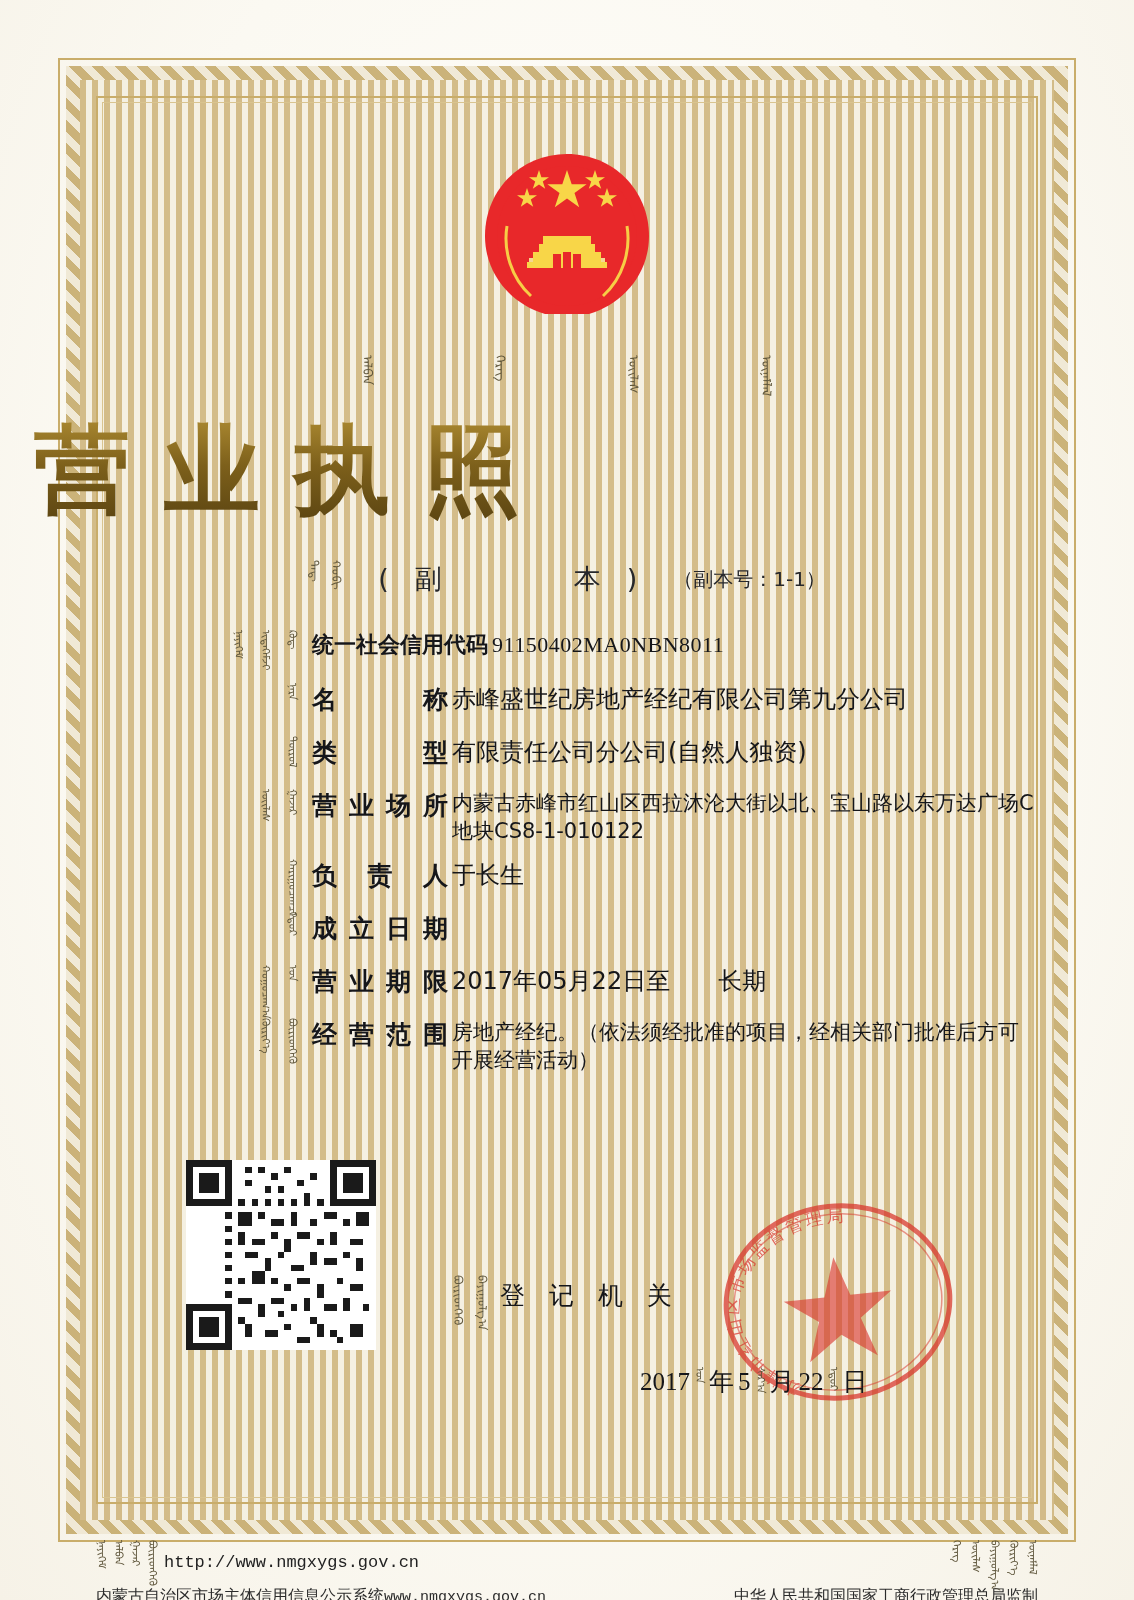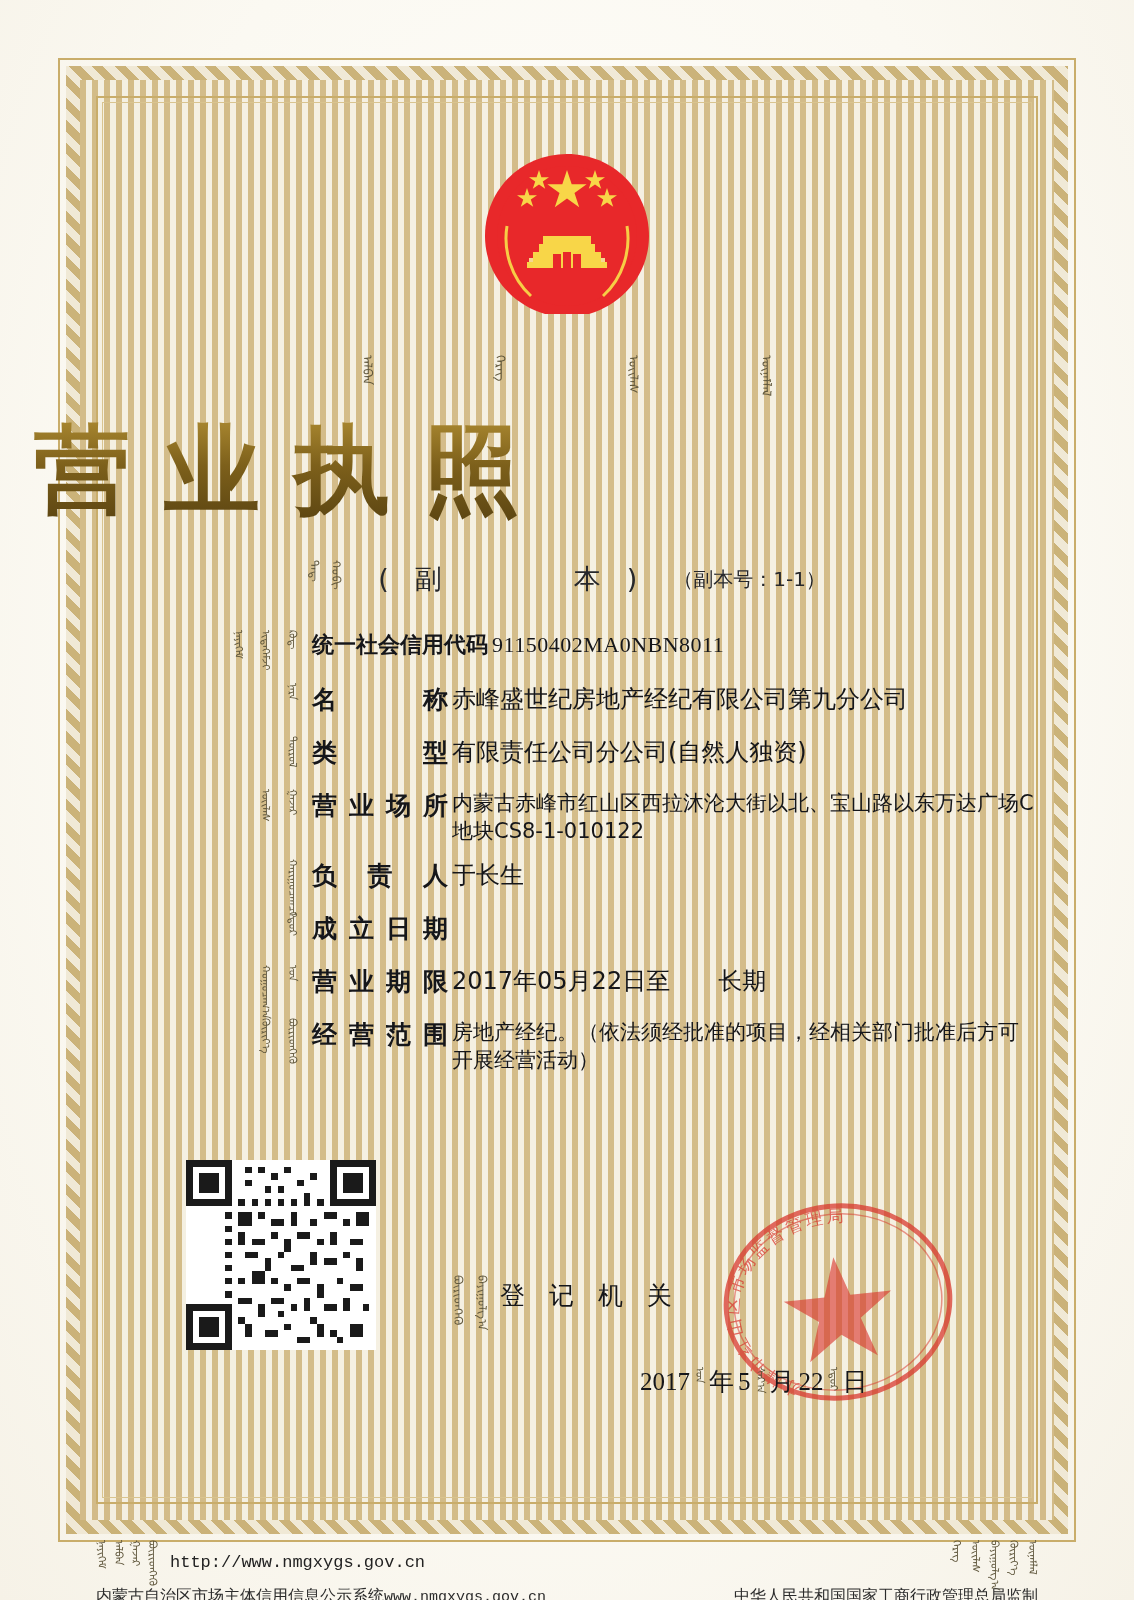--- a/index.html
+++ b/index.html
@@ -158,21 +158,21 @@
     color:#2b2b2b;
   }
   .footer-top{
     position:absolute;left:0;right:0;top:-26px;
     display:flex;align-items:flex-end;justify-content:space-between;
   }
   .footer-top .mong{font-size:11px;height:34px;}
   .f-left,.f-right{display:flex;align-items:flex-end;gap:6px;}
   .url-top{
     font-family:"Liberation Mono", monospace;font-size:17px;color:#222;
-    margin-left:6px;margin-bottom:2px;text-align:right;
+    margin-bottom:2px;text-align:right;
   }
   .footer-bottom{
     position:absolute;left:0;right:0;top:20px;
     display:flex;justify-content:space-between;align-items:baseline;
     font-size:16px;
   }
   .footer-bottom .url{font-family:"Liberation Mono", monospace;font-size:15px;}
   .mong-tiny-group{display:flex;gap:8px;}
 </style>
 </head>

